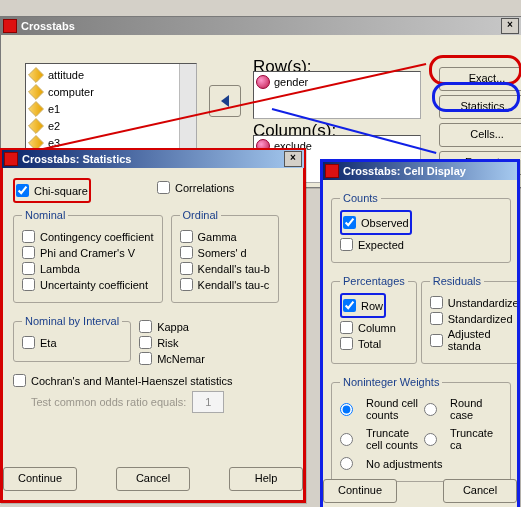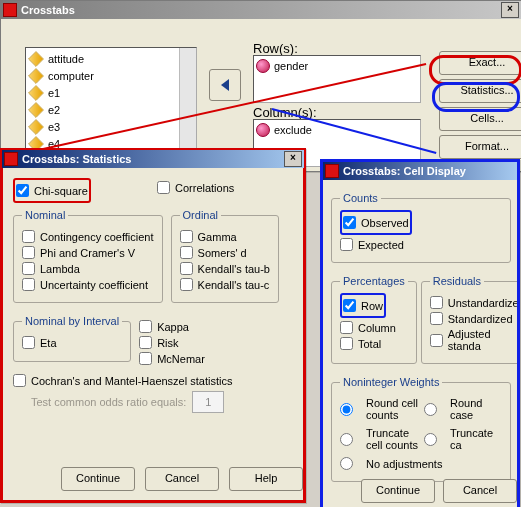--- a/index.html
+++ b/index.html
@@ -49,21 +49,21 @@
     border: 1px solid #555;
     color: #000;
     font-size: 10px;
     line-height: 12px;
     text-align: center;
     font-family: "Arial";
     font-weight: bold;
   }
 
   
-  #win-main { left: 0; top: 0; width: 520px; height: 170px; }
+  #win-main { left: 0; top: 16px; width: 520px; height: 170px; }
   .main-body { position: relative; padding: 6px; background:#ece9d8; }
   .var-list {
     position:absolute; left:24px; top:28px; width:170px; height:130px;
     background:#fff; border:1px inset #aaa; overflow:hidden;
   }
   .var-list-inner { padding:2px; }
   .var-row { display:flex; align-items:center; height:17px; }
   .var-icon {
     width:14px; height:14px; margin-right:4px;
     display:inline-block;
@@ -80,21 +80,21 @@
   .arrow-btn {
     width:30px; height:30px; background:#ece9d8;
     border:1px solid #8a867a; border-radius:3px;
     display:flex;align-items:center;justify-content:center;
     position:absolute;
   }
   .arrow-glyph-left {
     width:0;height:0;border-top:6px solid transparent;
     border-bottom:6px solid transparent;border-right:8px solid #1b3f8b;
   }
-  .box-label { position:absolute; font-size:13px; }
+  .box-label { position:absolute; font-size:17px; }
   .drop-box {
     position:absolute; background:#fff; border:1px inset #aaa;
     padding:2px;
   }
   .drop-row { display:flex; align-items:center; height:15px;}
   .nom-icon {
     width:12px;height:12px;margin-right:4px;border-radius:50%;
     background: radial-gradient(circle at 35% 35%, #f9c 0%, #c36 80%);
     border:1px solid #903;
   }
@@ -131,21 +131,21 @@
   .check input { margin:0 5px 0 0; width:13px;height:13px;}
   fieldset {
     border:1px solid #a8a49a; border-radius:3px;
     margin:6px 0; padding:6px 8px 8px;
   }
   legend { font-size:11px; padding:0 3px; color:#1b3f8b;}
   .cols { display:flex; gap:8px;}
   .cols > div { flex:1; }
   .bottom-btns {
     position:absolute; left:0; right:0; bottom:8px;
-    display:flex; justify-content:flex-end; gap:10px;margin-left:15px;
+    display:flex; justify-content:space-between; gap:10px;
   }
   .dlg-btn {
     width:72px; height:22px; background:#ece9d8;
     border:1px solid #8a867a; border-radius:3px;
     text-align:center; line-height:20px; font-size:11px;
   }
   .num-input {
     width:26px; height:18px; border:1px solid #aaa; background:#f4f4f4;
     text-align:center; color:#888; font-size:11px;
   }

